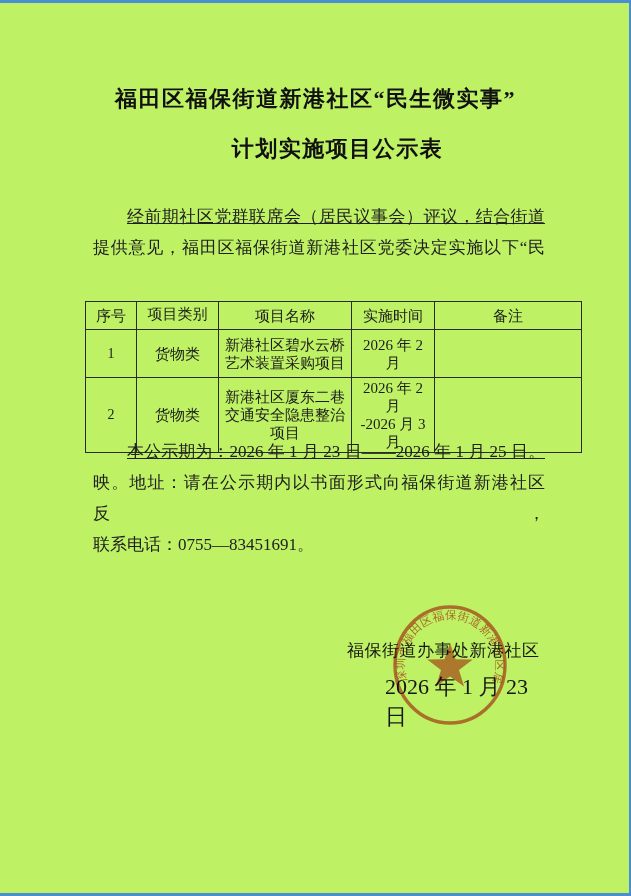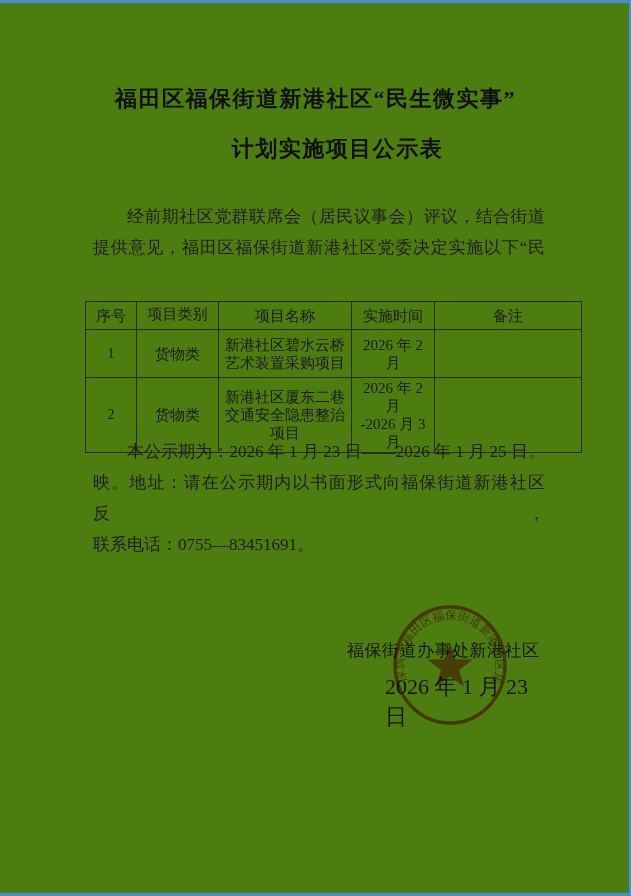--- a/index.html
+++ b/index.html
@@ -1,20 +1,20 @@
 <!DOCTYPE html>
 <html><head>
 <meta charset="utf-8">
 <style>
   html, body { margin: 0; padding: 0; background: #ffffff; }
   .page {
     position: relative;
     width: 631px;
     height: 896px;
-    background: #4d7c0f;
+    background: #bef264;
     box-sizing: border-box;
     border-top: 3px solid #4a8fd1;
     border-right: 2px solid #4a8fd1;
     border-bottom: 3px solid #4a8fd1;
     font-family: "Liberation Serif", serif;
     color: #1c1c1c;
     overflow: hidden;
   }
   .title-line {
     position: absolute;
@@ -31,21 +31,21 @@
   .para {
     position: absolute;
     left: 93px;
     width: 452px;
     font-size: 17px;
     line-height: 31px;
     color: #202020;
   }
   .para .line { display: block; }
   .para .fill { text-align: justify; text-align-last: justify; }
-  .para .indent { text-indent: 2em; }
+  .para .indent { text-indent: 2em; text-decoration: underline; }
   .intro { top: 198px; }
   .notice { top: 433px; }
 
   table.project-table {
     position: absolute;
     left: 85px;
     top: 298px;
     width: 461px;
     border-collapse: collapse;
     table-layout: fixed;

